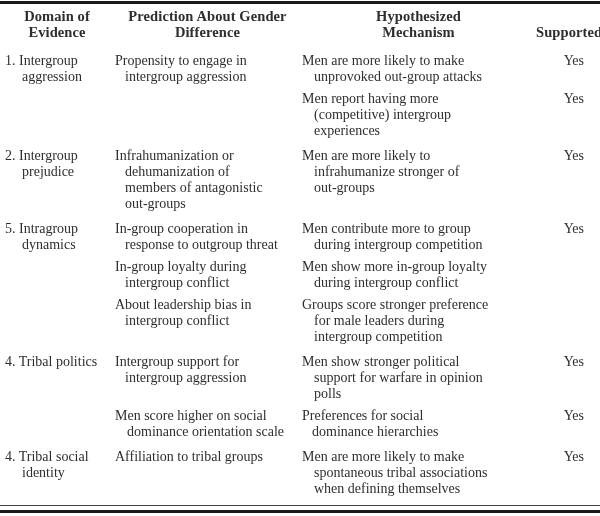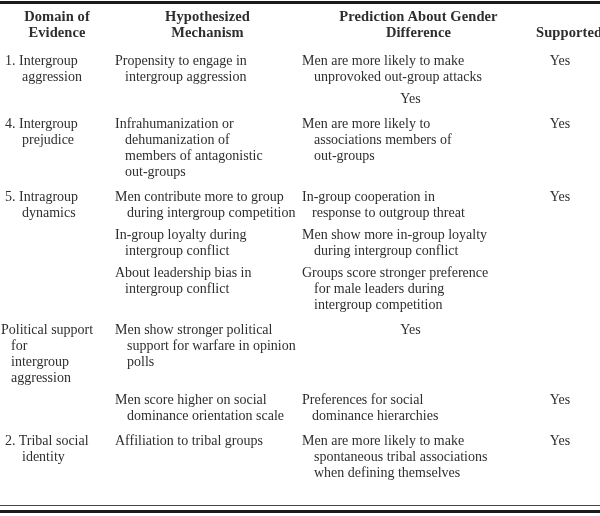--- a/index.html
+++ b/index.html
@@ -41,75 +41,78 @@
   .header .hc-supp { padding-right:14px; }
 
   #rows { margin-top:13px; }
   .row { margin-top:6px; }
   .row.group-start { margin-top:9px; }
   #rows .row:first-child { margin-top:0; }
 
   .c-domain { padding-left:22px; text-indent:-17px; padding-right:4px; }
   .c-mech   { padding-left:11px; text-indent:-10px; padding-right:6px; }
   .c-pred   { padding-left:13px; text-indent:-12px; padding-right:2px; }
-  .c-supp   { text-align:center; padding-right:16px; }
+  .c-supp   { text-align:right; padding-right:16px; }
 </style>
 </head>
 <body>
 
 <div class="page">
   <div class="rule rule-top"></div>
 
   <div class="grid header">
     <div class="cell hc-domain">Domain of
 Evidence</div>
+    <div class="cell hc-pred">Prediction About Gender
+Difference</div>
     <div class="cell hc-mech">Hypothesized
 Mechanism</div>
-    <div class="cell hc-pred">Prediction About Gender
-Difference</div>
     <div class="cell hc-supp">Supported</div>
   </div>
 
   <div id="rows">
   <div class="grid row group-start">
     <div class="cell c-domain">1. Intergroup
 aggression</div>
     <div class="cell c-mech">Propensity to engage in
 intergroup aggression</div>
     <div class="cell c-pred">Men are more likely to make
 unprovoked out-group attacks</div>
     <div class="cell c-supp">Yes</div>
   </div>
 
   <div class="grid row">
     <div class="cell c-domain"></div>
     <div class="cell c-mech"></div>
+    <div class="cell c-pred">Men report having more
+(competitive) intergroup
+experiences</div>
     <div class="cell c-supp">Yes</div>
   </div>
 
   <div class="grid row group-start">
-    <div class="cell c-domain">4. Intergroup
+    <div class="cell c-domain">2. Intergroup
 prejudice</div>
     <div class="cell c-mech">Infrahumanization or
 dehumanization of
 members of antagonistic
 out-groups</div>
     <div class="cell c-pred">Men are more likely to
-associations members of
+infrahumanize stronger of
 out-groups</div>
     <div class="cell c-supp">Yes</div>
   </div>
 
   <div class="grid row group-start">
     <div class="cell c-domain">5. Intragroup
 dynamics</div>
+    <div class="cell c-mech">In-group cooperation in
+response to outgroup threat</div>
     <div class="cell c-pred">Men contribute more to group
 during intergroup competition</div>
-    <div class="cell c-mech">In-group cooperation in
-response to outgroup threat</div>
     <div class="cell c-supp">Yes</div>
   </div>
 
   <div class="grid row">
     <div class="cell c-domain"></div>
     <div class="cell c-mech">In-group loyalty during
 intergroup conflict</div>
     <div class="cell c-pred">Men show more in-group loyalty
 during intergroup conflict</div>
     <div class="cell c-supp"></div>
@@ -119,39 +122,40 @@
     <div class="cell c-domain"></div>
     <div class="cell c-mech">About leadership bias in
 intergroup conflict</div>
     <div class="cell c-pred">Groups score stronger preference
 for male leaders during
 intergroup competition</div>
     <div class="cell c-supp"></div>
   </div>
 
   <div class="grid row group-start">
-    <div class="cell c-mech">Political support for
+    <div class="cell c-domain">4. Tribal politics</div>
+    <div class="cell c-mech">Intergroup support for
 intergroup aggression</div>
     <div class="cell c-pred">Men show stronger political
 support for warfare in opinion
 polls</div>
     <div class="cell c-supp">Yes</div>
   </div>
 
   <div class="grid row">
     <div class="cell c-domain"></div>
     <div class="cell c-pred">Men score higher on social
 dominance orientation scale</div>
     <div class="cell c-mech">Preferences for social
 dominance hierarchies</div>
     <div class="cell c-supp">Yes</div>
   </div>
 
   <div class="grid row group-start">
-    <div class="cell c-domain">2. Tribal social
+    <div class="cell c-domain">4. Tribal social
 identity</div>
     <div class="cell c-mech">Affiliation to tribal groups</div>
     <div class="cell c-pred">Men are more likely to make
 spontaneous tribal associations
 when defining themselves</div>
     <div class="cell c-supp">Yes</div>
   </div>
 </div>
 
   <div class="rule-bottom-thin"></div>

